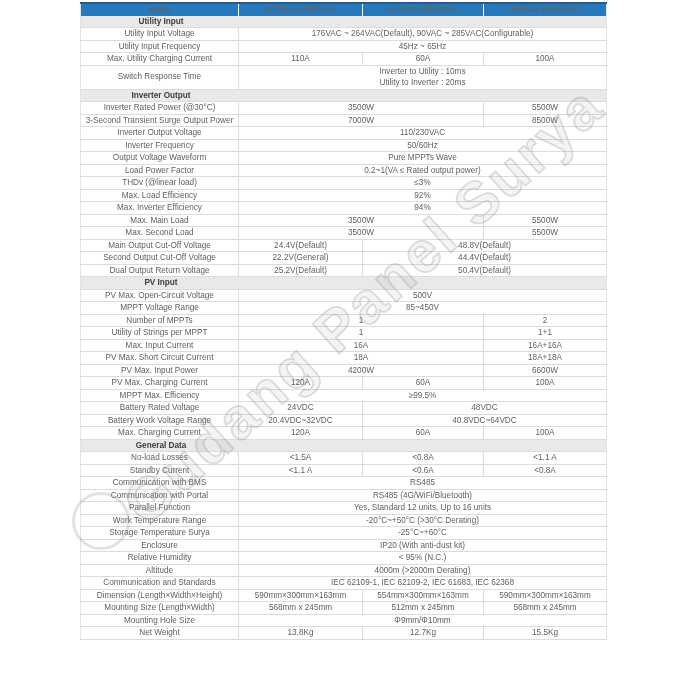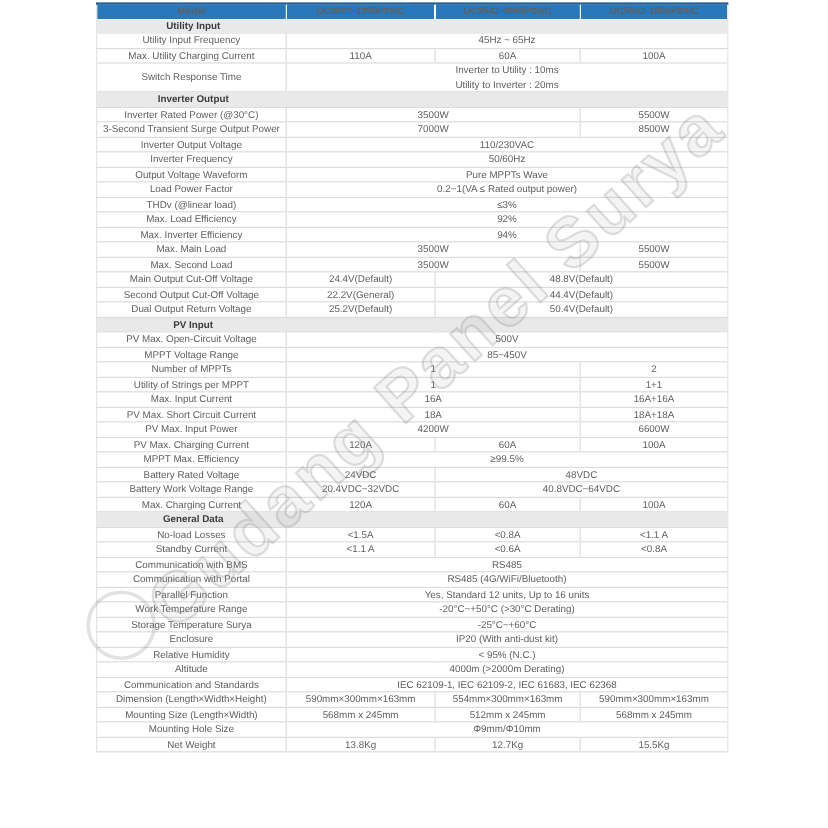--- a/index.html
+++ b/index.html
@@ -28,21 +28,21 @@
     vertical-align: middle;
     padding: 0 2px;
     height: 12px;
     white-space: pre-line;
     overflow: hidden;
   }
   thead th {
     background: #2879BC;
     border-top: 2px solid #1D5E97;
     color: #ffffff;
-    font-weight: bold;
+    font-weight: normal;
     font-size: 8.6px;
     height: 15px;
   }
   thead th + th { border-left: 1px solid rgba(255,255,255,0.55); }
 
   tbody td { border-bottom: 1px solid #DCDCDC; background: #fff; }
   tbody td.value-cell { border-left: 1px solid #DCDCDC; }
   table.spec { border-left: 1px solid #E4E4E4; border-right: 1px solid #E4E4E4; }
 
   tbody tr.section td {
@@ -100,20 +100,24 @@
         <th>UC3522-1250P20/C</th>
         <th>UC3542-0650P20/C</th>
         <th>UC5542-1050P20/C</th>
       </tr>
     </thead>
     <tbody>
         <tr class="section">
           <td colspan="4"><span class="section-label">Utility Input</span></td>
         </tr>
         <tr>
+          <td class="label-cell">Utility Input Voltage</td>
+          <td class="value-cell" colspan="3">176VAC ~ 264VAC(Default), 90VAC ~ 285VAC(Configurable)</td>
+        </tr>
+        <tr>
           <td class="label-cell">Utility Input Frequency</td>
           <td class="value-cell" colspan="3">45Hz ~ 65Hz</td>
         </tr>
         <tr>
           <td class="label-cell">Max. Utility Charging Current</td>
           <td class="value-cell">110A</td>
           <td class="value-cell">60A</td>
           <td class="value-cell">100A</td>
         </tr>
         <tr>

